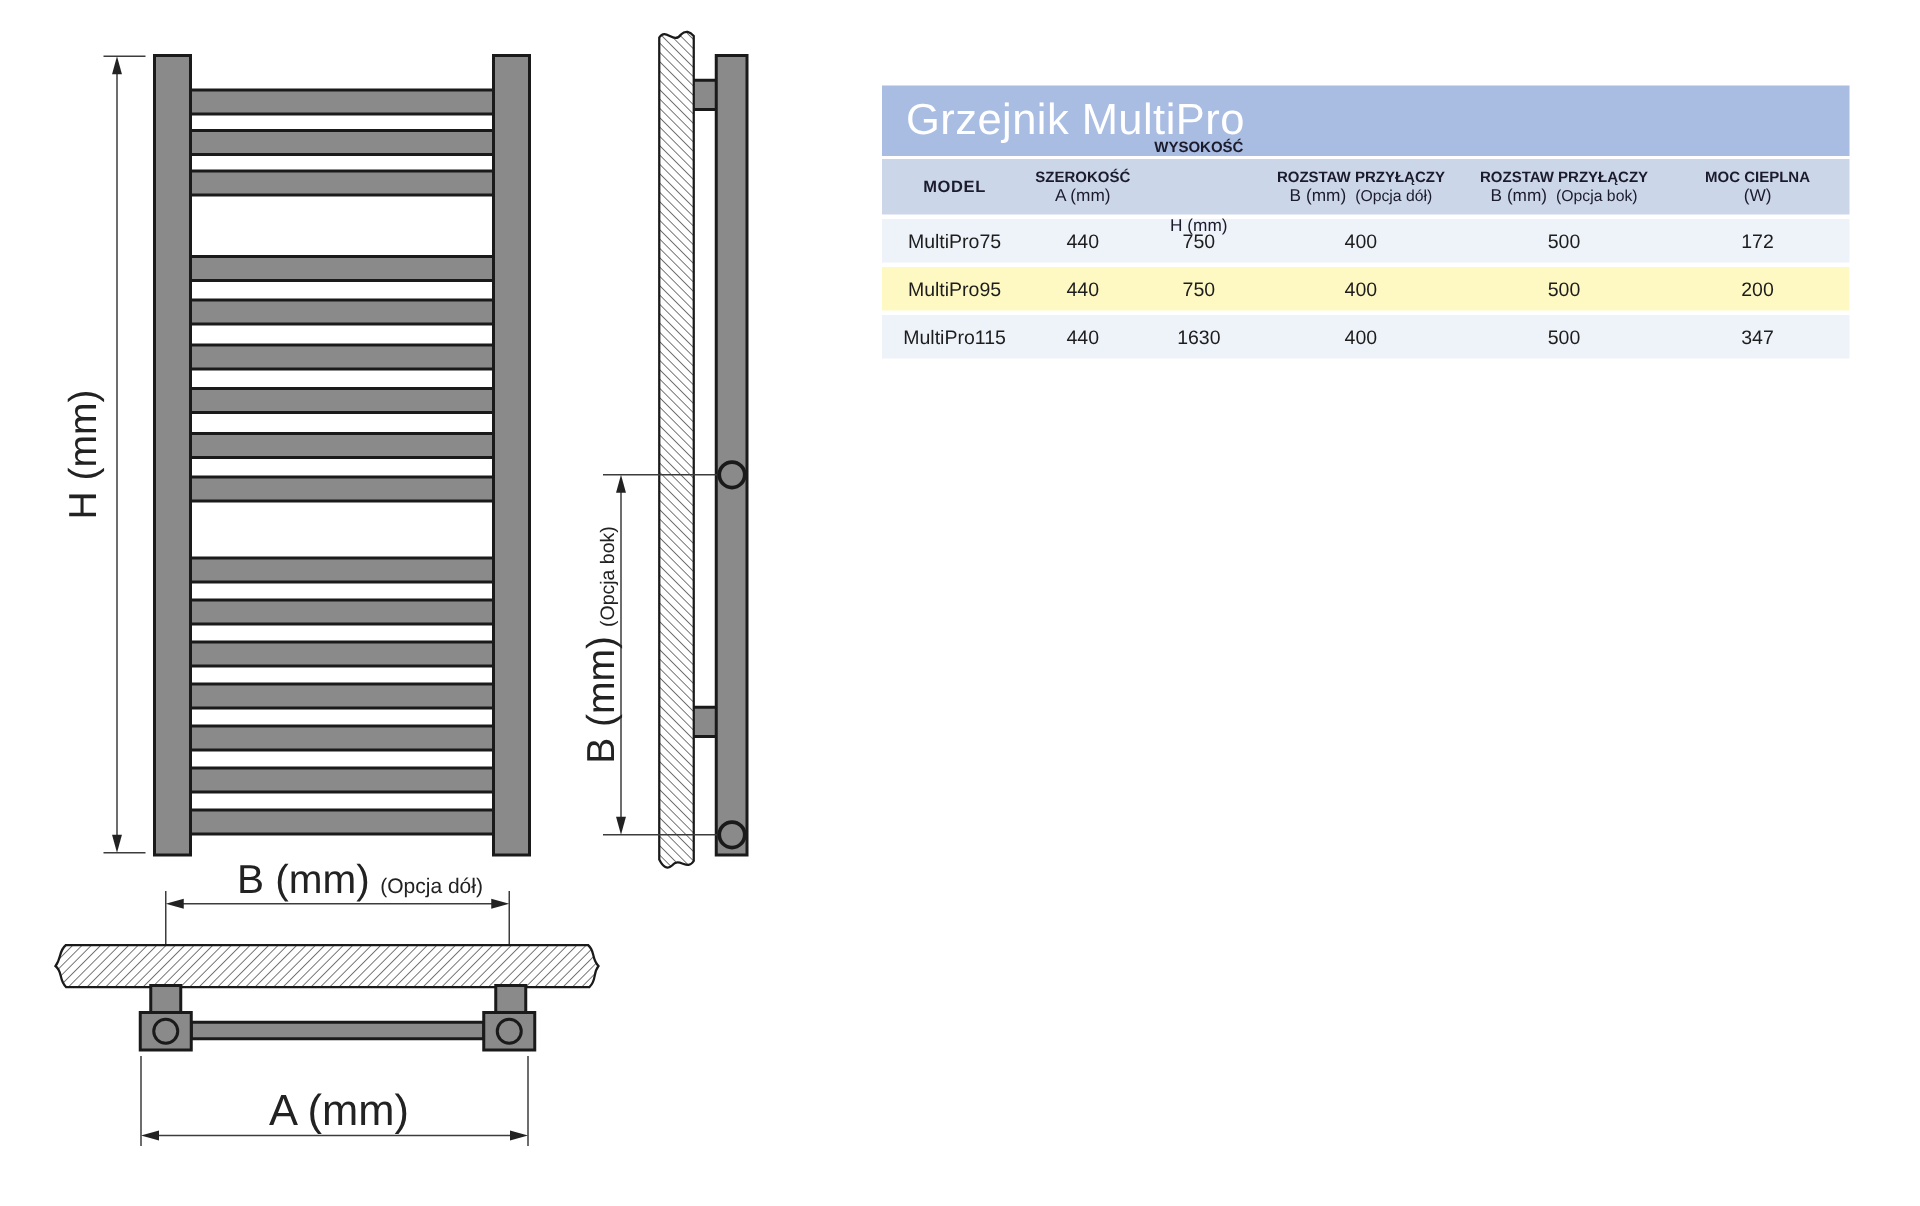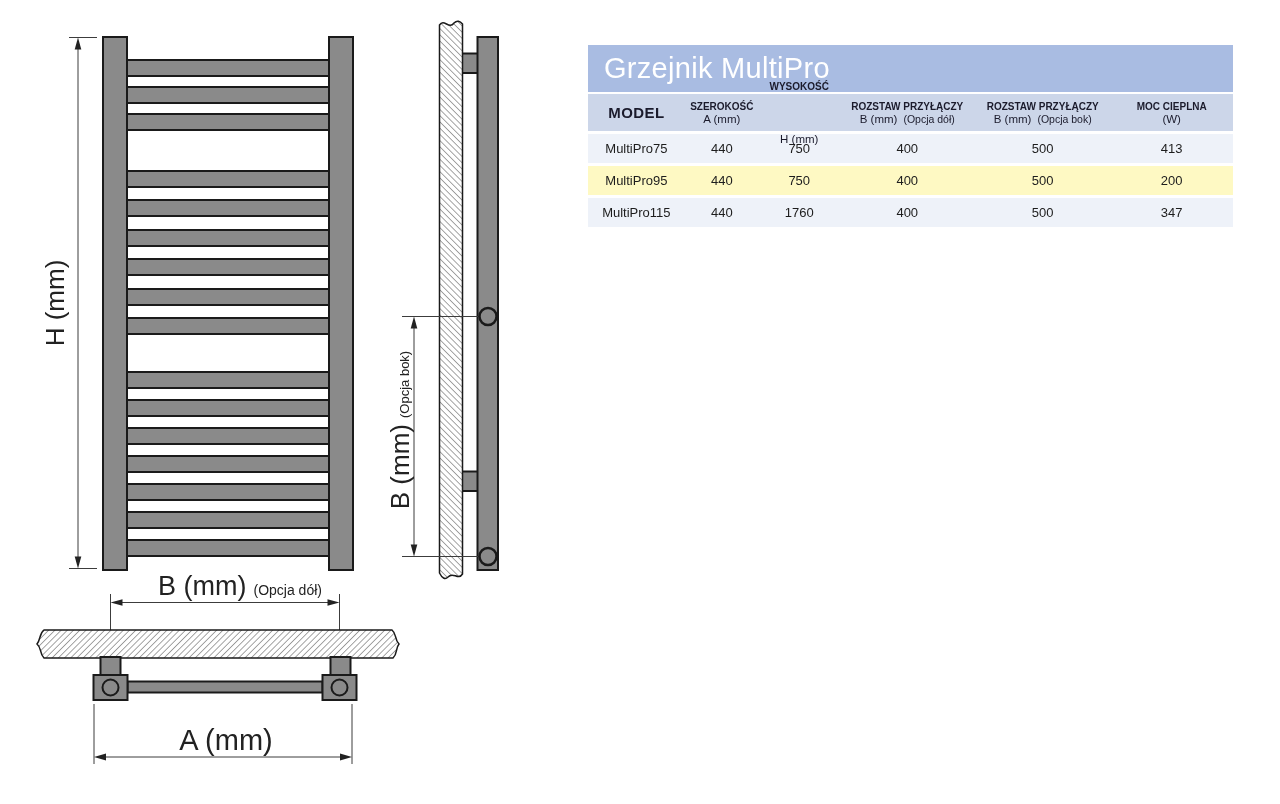--- a/index.html
+++ b/index.html
@@ -4,35 +4,35 @@
 <style>
   html,body{margin:0;padding:0;}
   body{
     width:1280px;height:804px;position:relative;overflow:hidden;
     background:#ffffff;font-family:"Liberation Sans",sans-serif;
   }
   
   #drawing{position:absolute;left:0;top:0;}
 
   
-  .spec-table{position:absolute;left:588px;top:45px;width:645px;}
+  .spec-table{position:absolute;left:588px;top:57px;width:645px;}
   .title-bar{
     height:47px;background:#a9bce2;color:#ffffff;
     font-size:29px;display:flex;align-items:center;padding-left:16px;
     box-sizing:border-box;letter-spacing:0.3px;
   }
   .thead{
     display:flex;height:37px;background:#ccd6e9;margin-top:2px;
     align-items:center;color:#1b1b2c;
   }
   .th{display:flex;flex-direction:column;justify-content:center;align-items:center;text-align:center;box-sizing:border-box;}
   .th .h1{font-weight:bold;font-size:10px;white-space:nowrap;}
   .th .h2{font-size:11.5px;margin-top:1px;white-space:nowrap;}
   .th .h3{font-size:10.5px;margin-left:6px;}
-  .model-head .h1{font-size:15px;letter-spacing:0.4px;}
+  .model-head .h1{font-size:11px;letter-spacing:0.4px;}
   .col0{width:15%;}.col1{width:11.5%;}.col2{width:12.5%;gap:40px;}
   .col3{width:21%;}.col4{width:21%;}.col5{width:19%;}
   .trow{
     display:flex;height:29px;margin-top:3px;align-items:center;
     font-size:13px;color:#1d1d1d;
   }
   .row-light{background:#eef2f9;}
   .row-mid{background:#fef9c3;}
   .td{text-align:center;box-sizing:border-box;white-space:nowrap;}
 </style>
@@ -169,33 +169,33 @@
       <span class="h2">(W)</span>
     </div>
   </div>
 
   <div class="trow row-light">
     <div class="td col0">MultiPro75</div>
     <div class="td col1">440</div>
     <div class="td col2">750</div>
     <div class="td col3">400</div>
     <div class="td col4">500</div>
-    <div class="td col5">413</div>
+    <div class="td col5">172</div>
   </div>
 
   <div class="trow row-mid">
     <div class="td col0">MultiPro95</div>
     <div class="td col1">440</div>
     <div class="td col2">750</div>
     <div class="td col3">400</div>
     <div class="td col4">500</div>
     <div class="td col5">200</div>
   </div>
 
   <div class="trow row-light">
     <div class="td col0">MultiPro115</div>
     <div class="td col1">440</div>
-    <div class="td col2">1760</div>
+    <div class="td col2">1630</div>
     <div class="td col3">400</div>
     <div class="td col4">500</div>
     <div class="td col5">347</div>
   </div>
 </div>
 
 </body></html>

